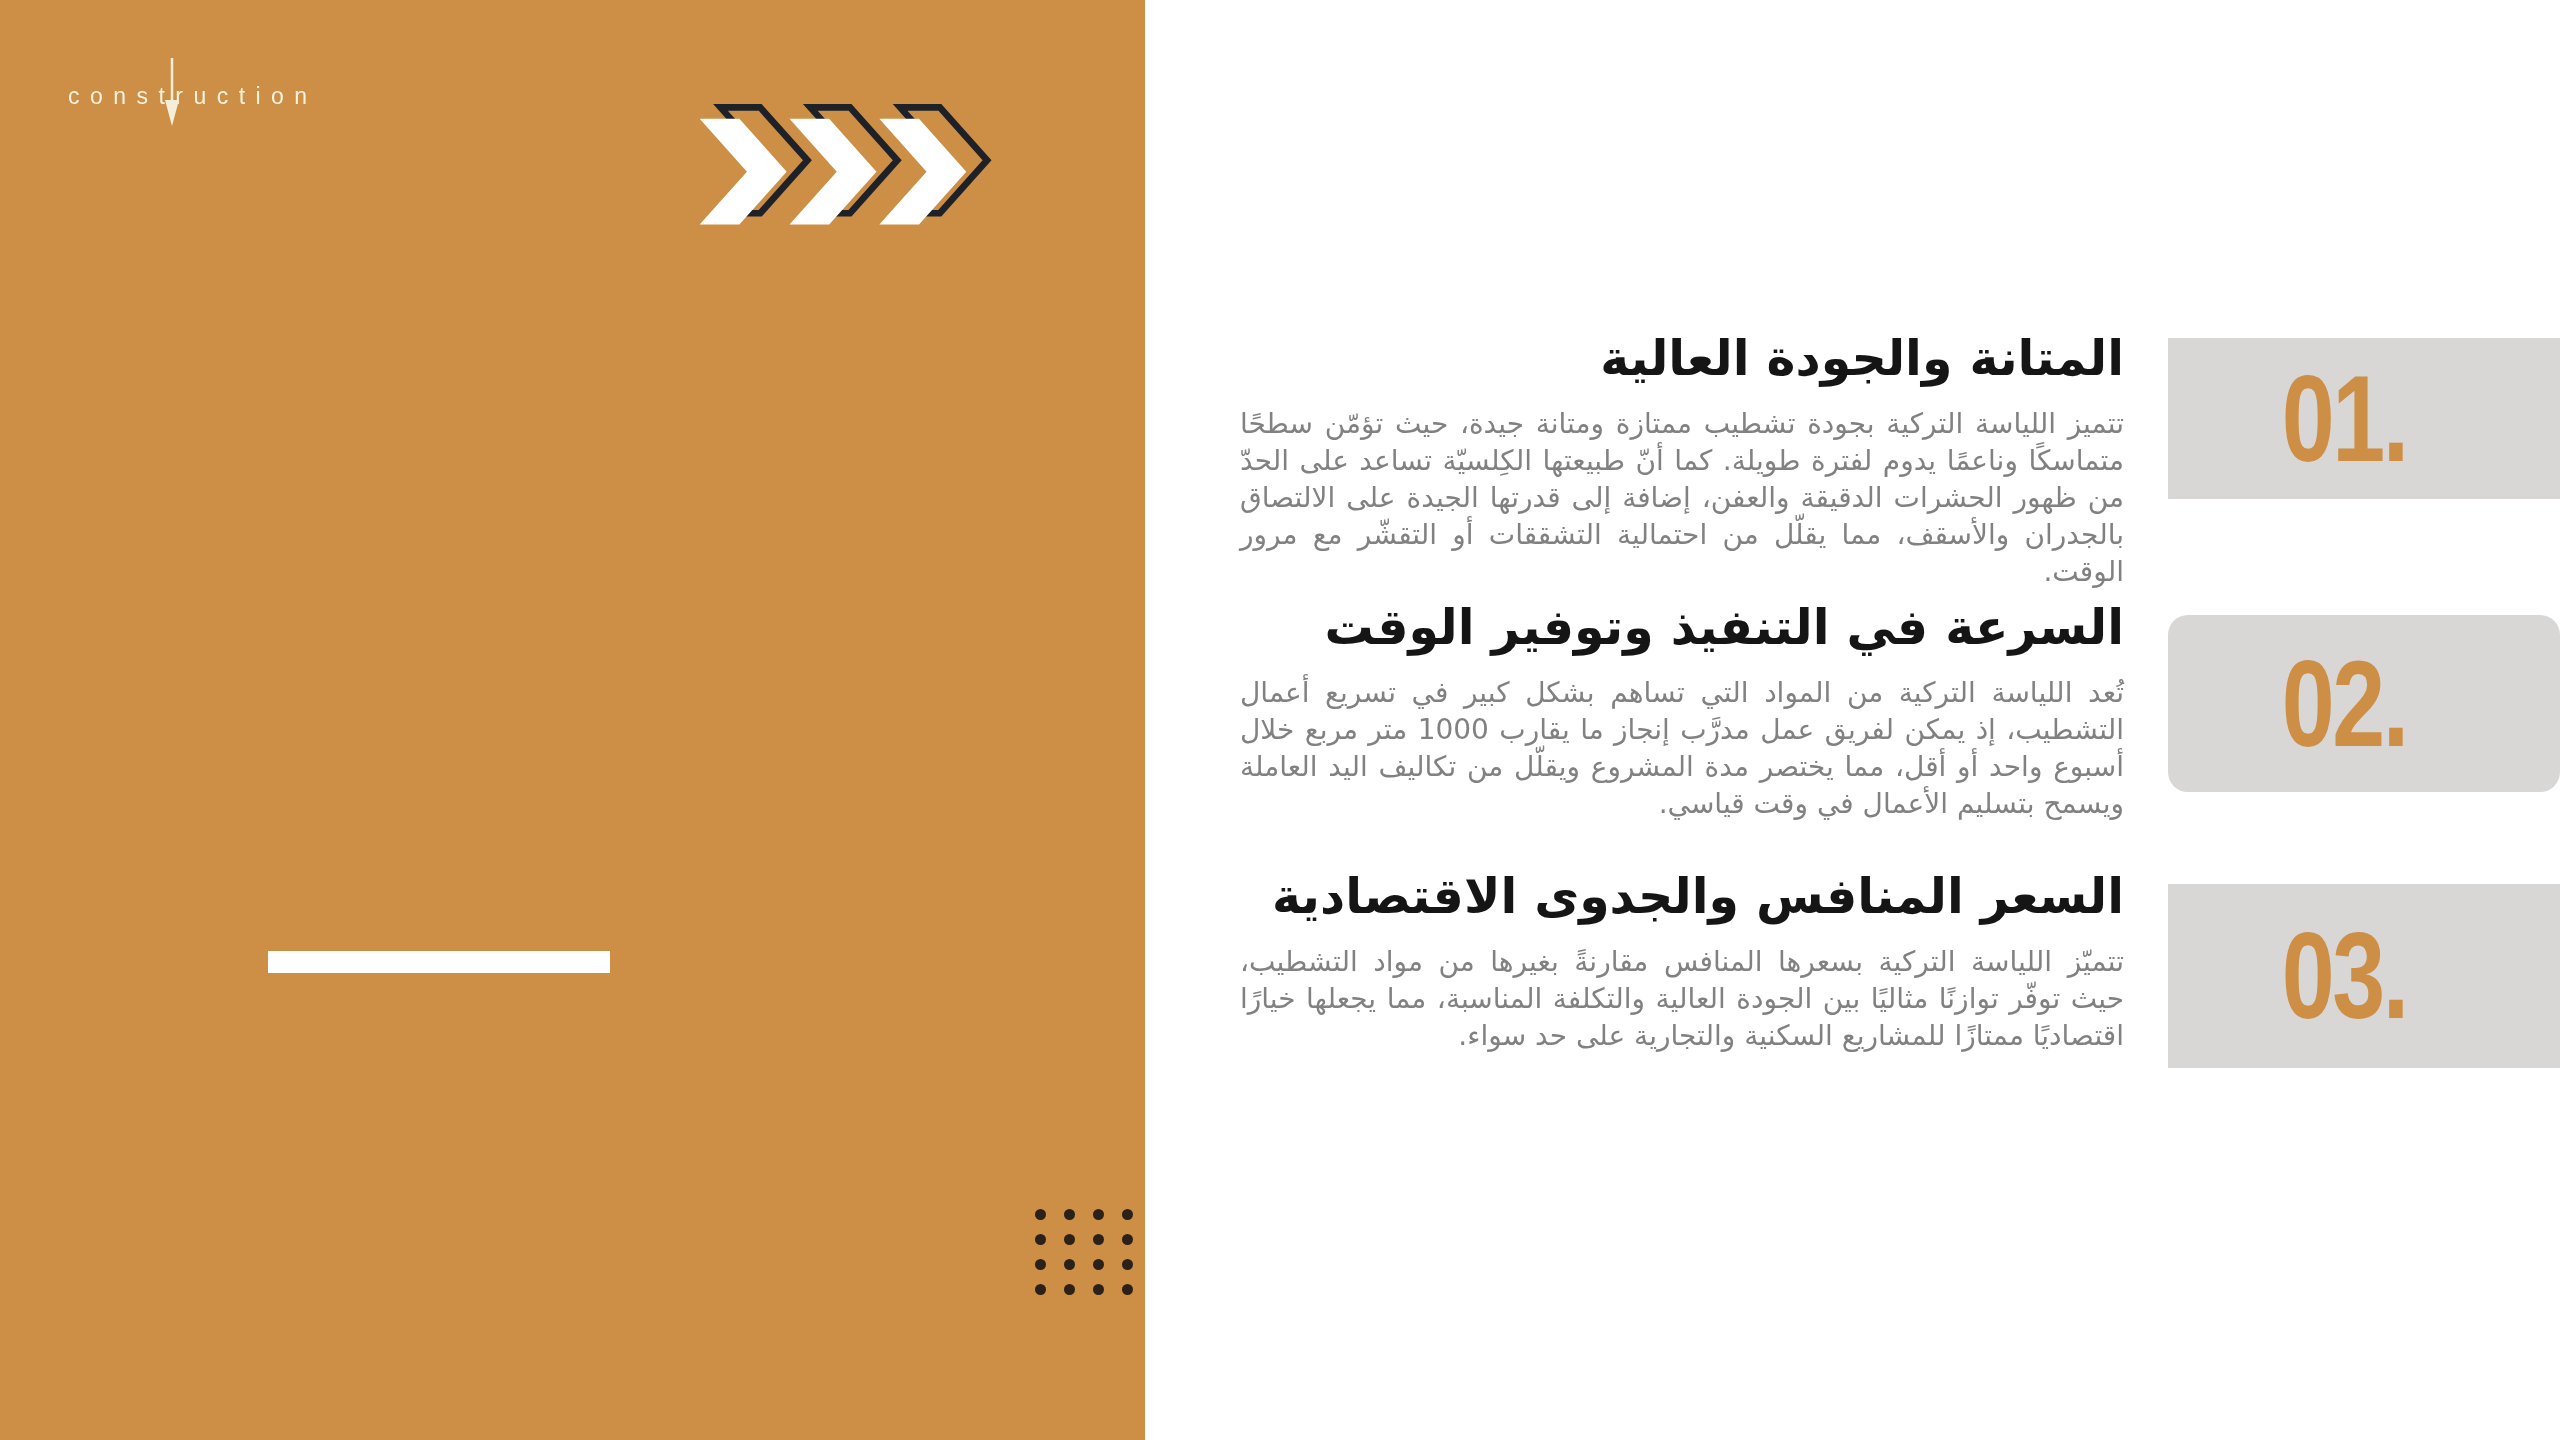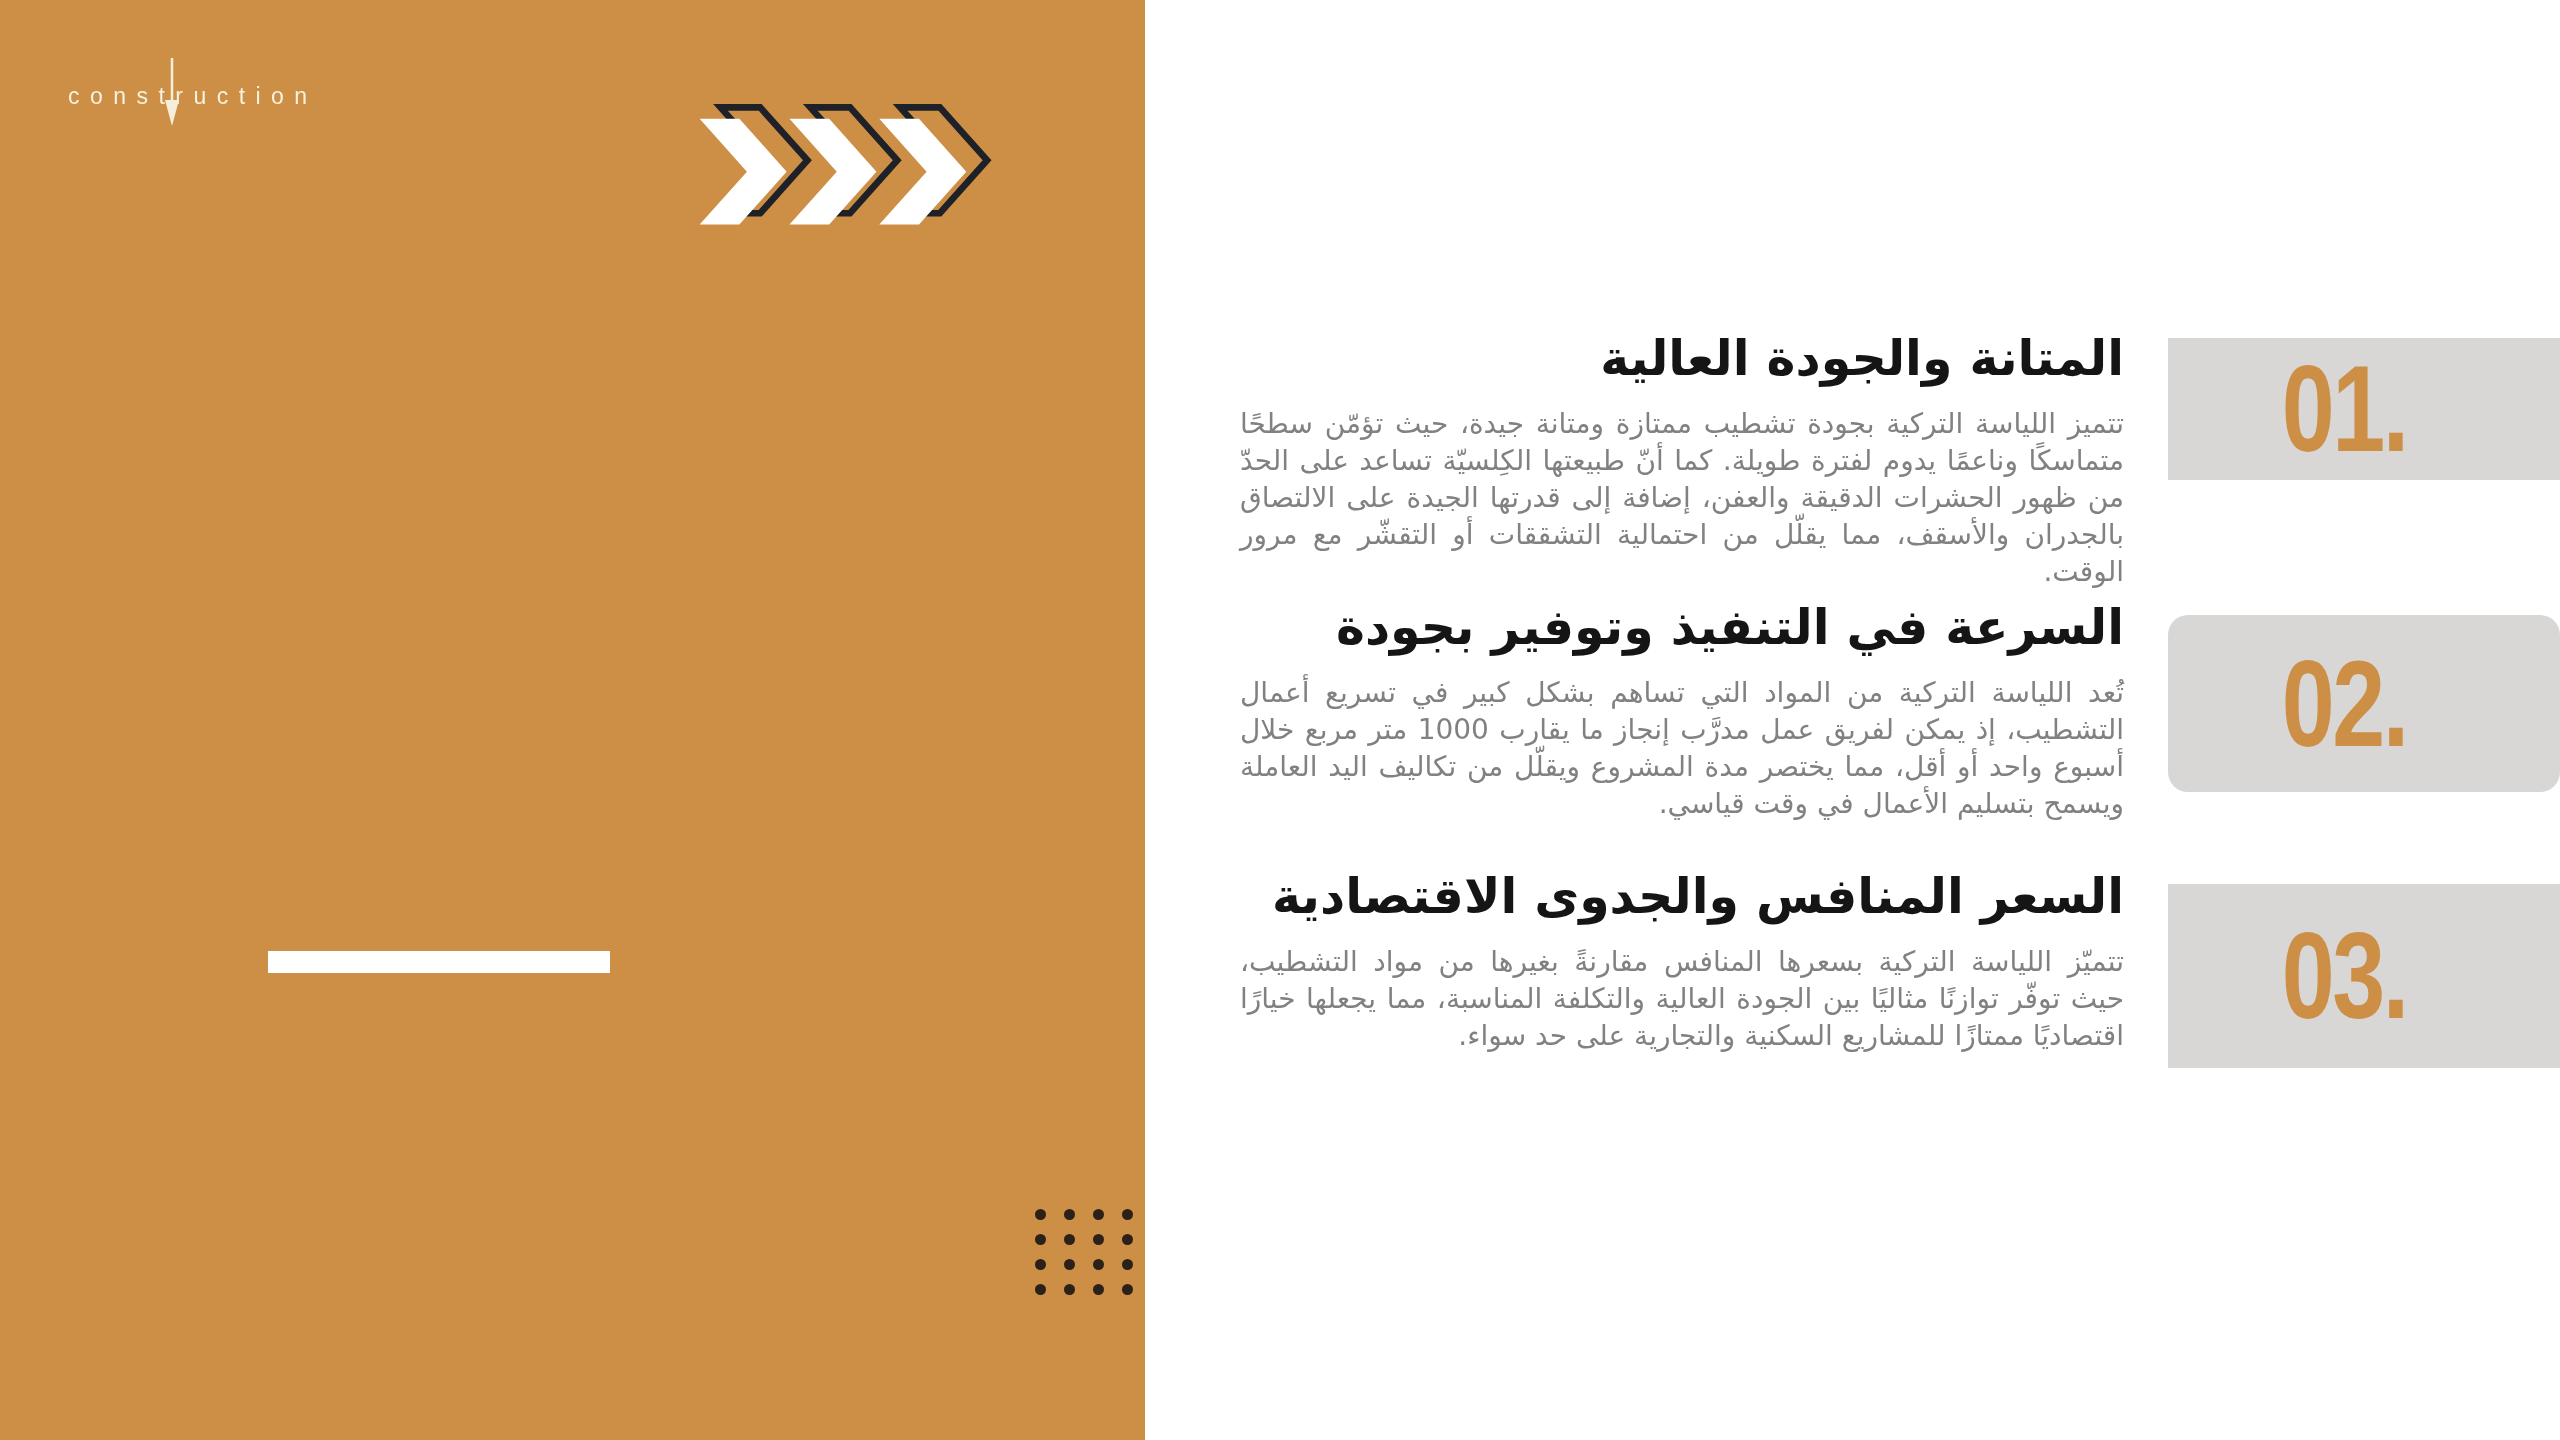--- a/index.html
+++ b/index.html
@@ -37,21 +37,21 @@
   
   .section{position:absolute;left:1240px;width:884px;direction:rtl;}
   .sec-1{top:328px;} .sec-2{top:597px;} .sec-3{top:866px;}
   .section h2{margin:0;font-size:49px;line-height:1.25;color:#151515;font-weight:700;text-align:right;}
   .section p{margin:16px 0 0;font-size:28px;line-height:37px;color:#818181;
              text-align:justify;text-align-last:right;}
 
   
   .numbox{position:absolute;left:2168px;width:392px;background:#D8D7D6;
           display:flex;align-items:center;justify-content:center;}
-  .nb-1{top:338px;height:142px;} .nb-2{top:615px;height:177px;border-radius:20px;} .nb-3{top:884px;height:184px;}
+  .nb-1{top:338px;height:161px;} .nb-2{top:615px;height:177px;border-radius:20px;} .nb-3{top:884px;height:184px;}
   .num{font-family:"Liberation Sans",sans-serif;font-weight:700;font-size:122px;color:#CC8F45;
        transform:scaleX(0.78);letter-spacing:-3px;position:relative;left:-20px;line-height:1;}
 </style>
 </head>
 <body>
 
 <div class="stage">
 
   <div class="panel">
 
@@ -106,21 +106,21 @@
 
   <div class="section sec-1" dir="rtl">
     <h2>المتانة والجودة العالية</h2>
     <p>تتميز اللياسة التركية بجودة تشطيب ممتازة ومتانة جيدة، حيث تؤمّن سطحًا متماسكًا وناعمًا يدوم لفترة طويلة. كما أنّ طبيعتها الكِلسيّة تساعد على الحدّ من ظهور الحشرات الدقيقة والعفن، إضافة إلى قدرتها الجيدة على الالتصاق بالجدران والأسقف، مما يقلّل من احتمالية التشققات أو التقشّر مع مرور الوقت.</p>
   </div>
   <div class="numbox nb-1">
     <span class="num">01.</span>
   </div>
 
   <div class="section sec-2" dir="rtl">
-    <h2>السرعة في التنفيذ وتوفير بجودة</h2>
+    <h2>السرعة في التنفيذ وتوفير الوقت</h2>
     <p>تُعد اللياسة التركية من المواد التي تساهم بشكل كبير في تسريع أعمال التشطيب، إذ يمكن لفريق عمل مدرَّب إنجاز ما يقارب 1000 متر مربع خلال أسبوع واحد أو أقل، مما يختصر مدة المشروع ويقلّل من تكاليف اليد العاملة ويسمح بتسليم الأعمال في وقت قياسي.</p>
   </div>
   <div class="numbox nb-2">
     <span class="num">02.</span>
   </div>
 
   <div class="section sec-3" dir="rtl">
     <h2>السعر المنافس والجدوى الاقتصادية</h2>
     <p>تتميّز اللياسة التركية بسعرها المنافس مقارنةً بغيرها من مواد التشطيب، حيث توفّر توازنًا مثاليًا بين الجودة العالية والتكلفة المناسبة، مما يجعلها خيارًا اقتصاديًا ممتازًا للمشاريع السكنية والتجارية على حد سواء.</p>
   </div>

